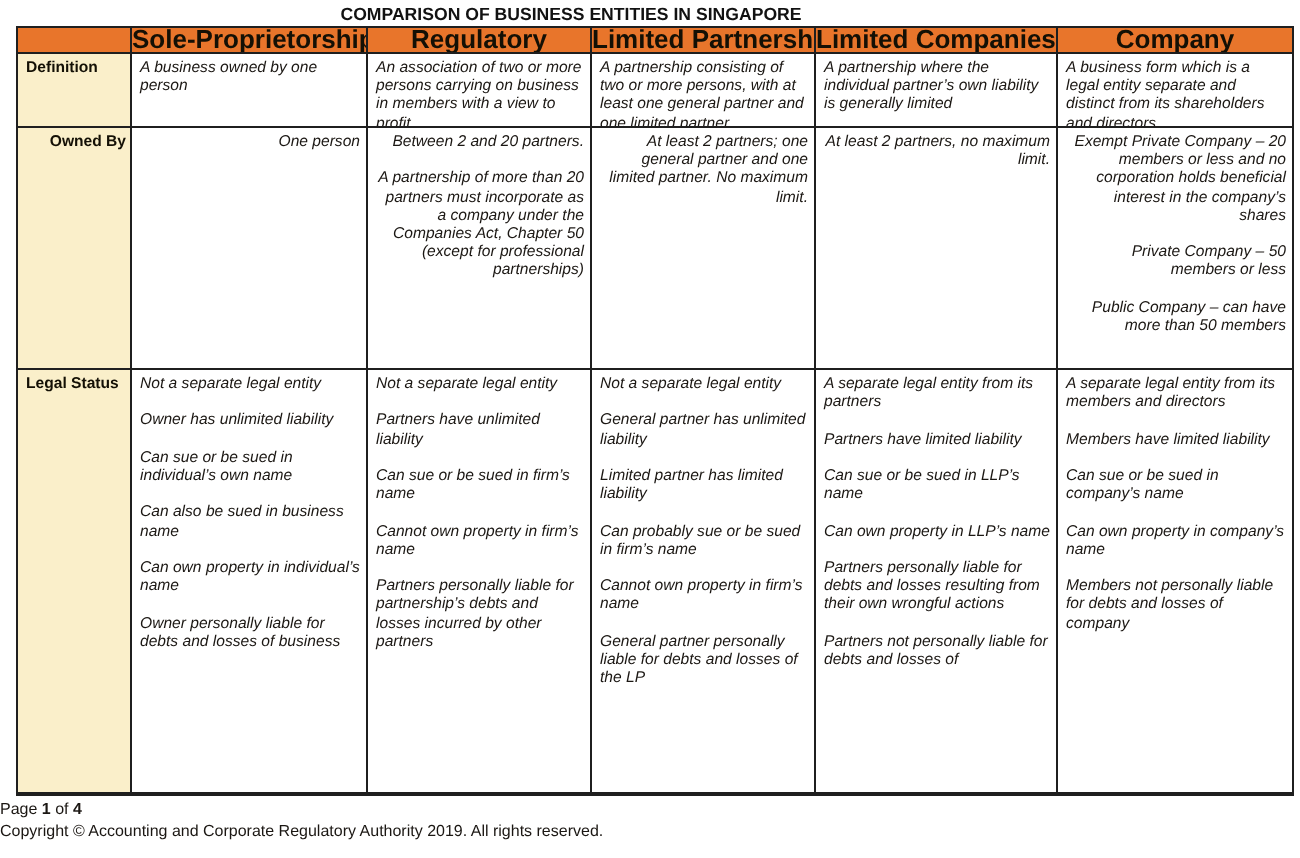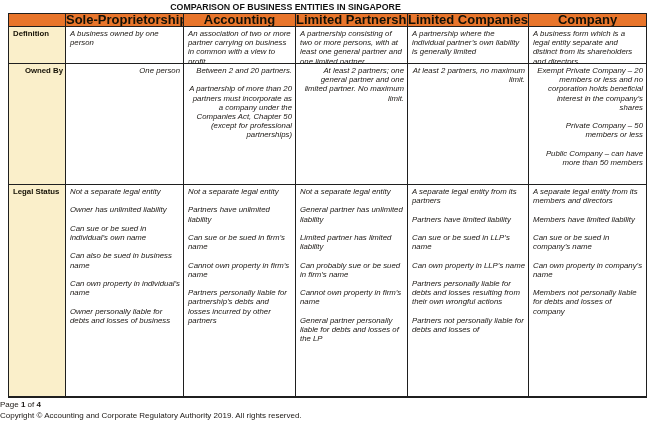--- a/index.html
+++ b/index.html
@@ -93,36 +93,36 @@
       <col style="width:118px">
       <col style="width:112px">
       <col style="width:112px">
       <col style="width:121px">
       <col style="width:118px">
     </colgroup>
     <thead>
       <tr>
         <th></th>
         <th>Sole-Proprietorship</th>
-        <th>Accounting</th>
+        <th>Regulatory</th>
         <th>Limited Partnership</th>
         <th>Limited Companies Partnership</th>
         <th>Company</th>
       </tr>
     </thead>
     <tbody>
       <tr class="r-def">
         <th class="rowlabel">
             <div class="lbl">Definition</div>
           </th>
         <td>
             <div class="ct">A business owned by one person</div>
           </td>
         <td>
-            <div class="ct">An association of two or more partner carrying on business in common with a view to profit</div>
+            <div class="ct">An association of two or more persons carrying on business in members with a view to profit</div>
           </td>
         <td>
             <div class="ct">A partnership consisting of two or more persons, with at least one general partner and one limited partner</div>
           </td>
         <td>
             <div class="ct">A partnership where the individual partner’s own liability is generally limited</div>
           </td>
         <td>
             <div class="ct">A business form which is a legal entity separate and distinct from its shareholders and directors</div>
           </td>

